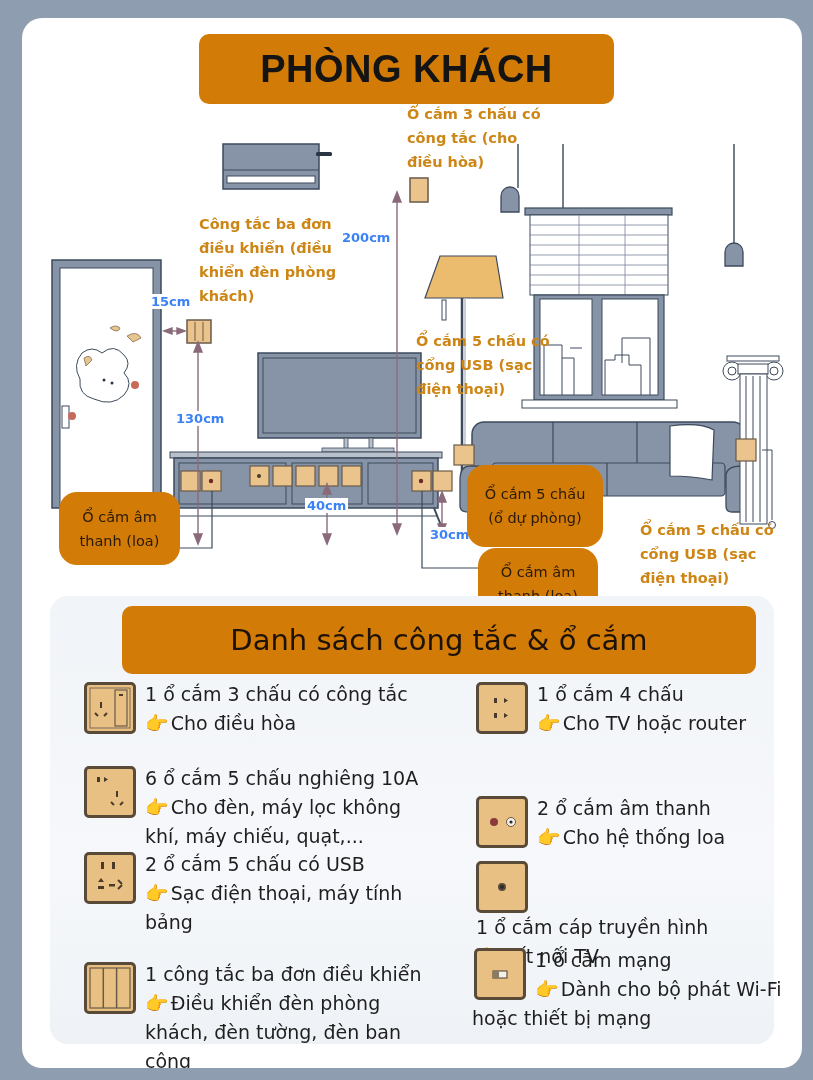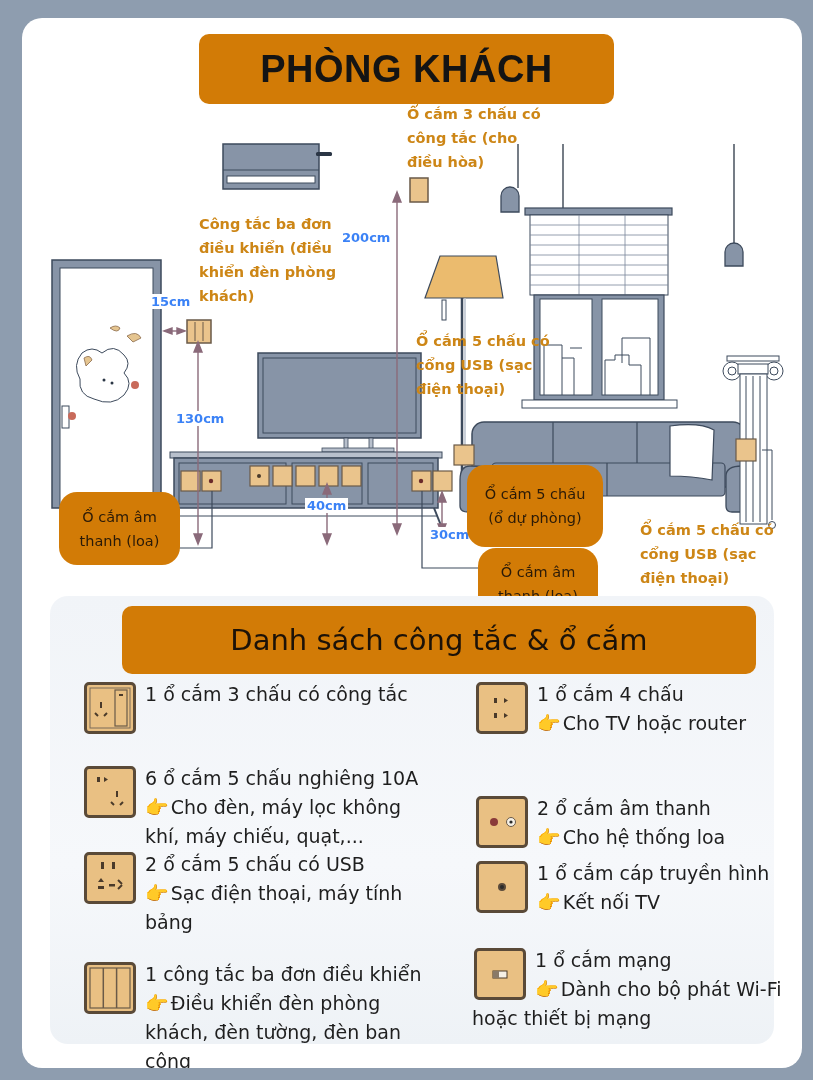--- a/index.html
+++ b/index.html
@@ -239,20 +239,21 @@
         <rect x="3" y="3" width="40" height="40" fill="none" stroke="#7a6a58" stroke-width="1"></rect>
         <rect x="28" y="5" width="12" height="36" fill="none" stroke="#6a5a48" stroke-width="1.2"></rect>
         <rect x="32" y="9" width="4" height="2" fill="#4a3a2a"></rect>
         <rect x="13" y="17" width="2" height="6" fill="#4a3a2a"></rect>
         <line x1="8" y1="28" x2="11" y2="31" stroke="#4a3a2a" stroke-width="2"></line>
         <line x1="20" y1="28" x2="17" y2="31" stroke="#4a3a2a" stroke-width="2"></line>
       </svg>
     </div>
     <div class="item-text">
       <div>1 ổ cắm 3 chấu có công tắc</div>
+      <div><span class="hand">👉</span><span>Cho điều hòa</span></div>
     </div>
   </div>
 
   <div class="item" style="left:454px; top:662px;">
     <div class="ico">
       <svg width="46" height="46" viewBox="0 0 46 46">
         <path d="M15 13 h3 v5 h-3 z M25 13 l4 2.5 l-4 2.5 z" fill="#4a3a2a"></path>
         <path d="M15 28 h3 v5 h-3 z M25 28 l4 2.5 l-4 2.5 z" fill="#4a3a2a"></path>
       </svg>
     </div>
@@ -304,21 +305,21 @@
         <line x1="35" y1="30" x2="31" y2="34" stroke="#4a3a2a" stroke-width="2"></line>
       </svg>
     </div>
     <div class="item-text">
       <div>2 ổ cắm 5 chấu có USB</div>
       <div><span class="hand">👉</span><span>Sạc điện thoại, máy tính</span></div>
       <div>bảng</div>
     </div>
   </div>
 
-  <div class="item" style="left:454px; top:841px;">
+  <div class="item" style="left:454px; top:841px;flex-direction:column;">
     <div class="ico">
       <svg width="46" height="46" viewBox="0 0 46 46">
         <circle cx="23" cy="23" r="4" fill="#5a4a3a"></circle>
         <circle cx="23" cy="23" r="2" fill="#2a2a2a"></circle>
       </svg>
     </div>
     <div class="item-text">
       <div>1 ổ cắm cáp truyền hình</div>
       <div><span class="hand">👉</span><span>Kết nối TV</span></div>
     </div>

